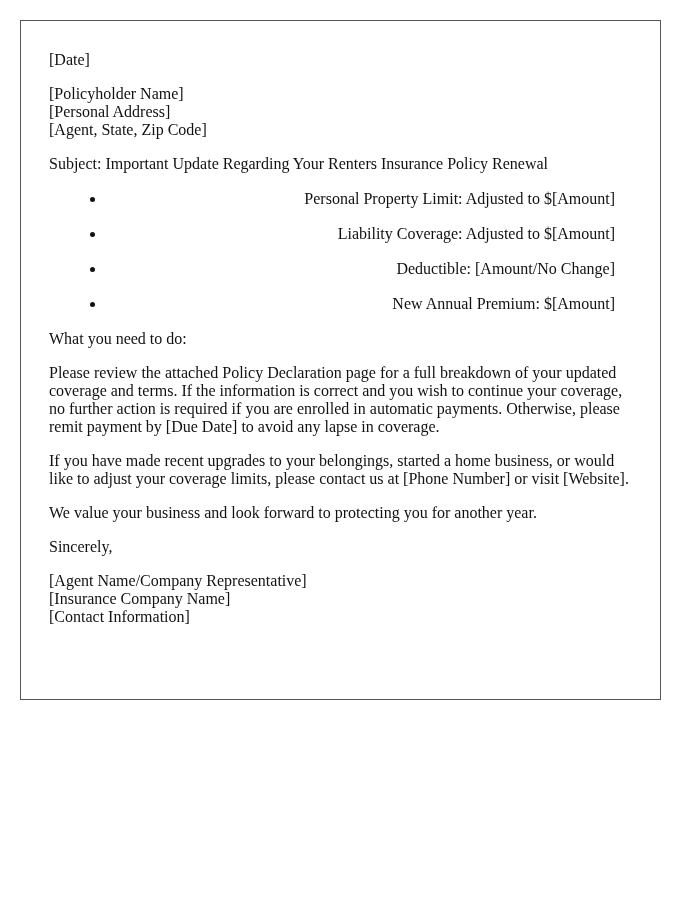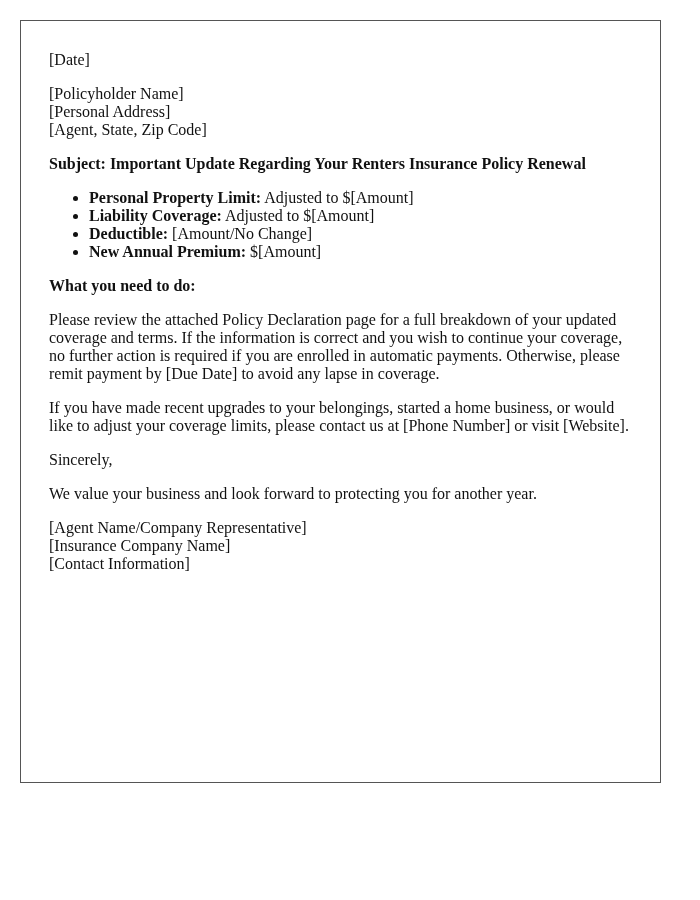--- a/index.html
+++ b/index.html
@@ -14,34 +14,34 @@
       font-family: "Liberation Serif", "DejaVu Serif", serif;
       font-size: 16px;
       line-height: 18px;
       color: #111111;
     }
     .letter {
       position: absolute;
       left: 20px;
       top: 20px;
       width: 641px;
-      height: 763px;
+      height: 680px;
       box-sizing: border-box;
       border: 1px solid #555555;
       padding: 30px 28px 0 28px;
     }
     .block { margin: 0 0 16px 0; }
     .line { display: block; }
-    .bold { font-weight: bold; }
+    .bold { font-weight: normal; }
     ul.changes {
       margin: 0 0 16px 0;
       padding-left: 40px;
       list-style: disc;
     }
-    ul.changes li { margin: 0; }
+    ul.changes li { margin: 17px; text-align: right; }
   </style>
 </head>
 <body>
 
 <div class="letter">
   <p class="block">[Date]</p>
 
   <p class="block">
     <span class="line">[Policyholder Name]</span>
     <span class="line">[Personal Address]</span>
@@ -59,22 +59,22 @@
     <li><span class="bold">Deductible:</span><span> [Amount/No Change]</span></li>
     <li><span class="bold">New Annual Premium:</span><span> $[Amount]</span></li>
   </ul>
 
   <p class="block bold">What you need to do:</p>
 
   <p class="block">Please review the attached Policy Declaration page for a full breakdown of your updated coverage and terms. If the information is correct and you wish to continue your coverage, no further action is required if you are enrolled in automatic payments. Otherwise, please remit payment by [Due Date] to avoid any lapse in coverage.</p>
 
   <p class="block">If you have made recent upgrades to your belongings, started a home business, or would like to adjust your coverage limits, please contact us at [Phone Number] or visit [Website].</p>
 
+  <p class="block">We value your business and look forward to protecting you for another year.</p>
+
   <p class="block">Sincerely,</p>
-
-  <p class="block">We value your business and look forward to protecting you for another year.</p>
 
   <p class="block">
     <span class="line">[Agent Name/Company Representative]</span>
     <span class="line">[Insurance Company Name]</span>
     <span class="line">[Contact Information]</span>
   </p>
 </div>
 
 </body></html>

